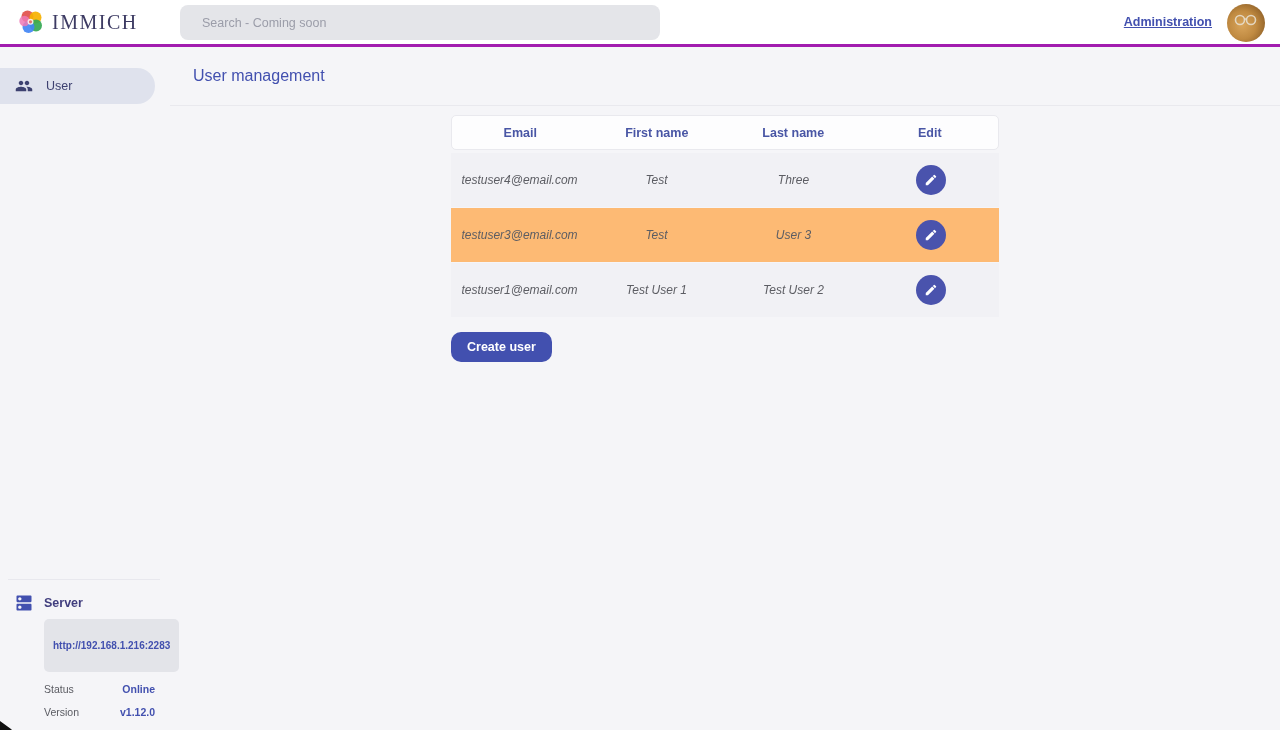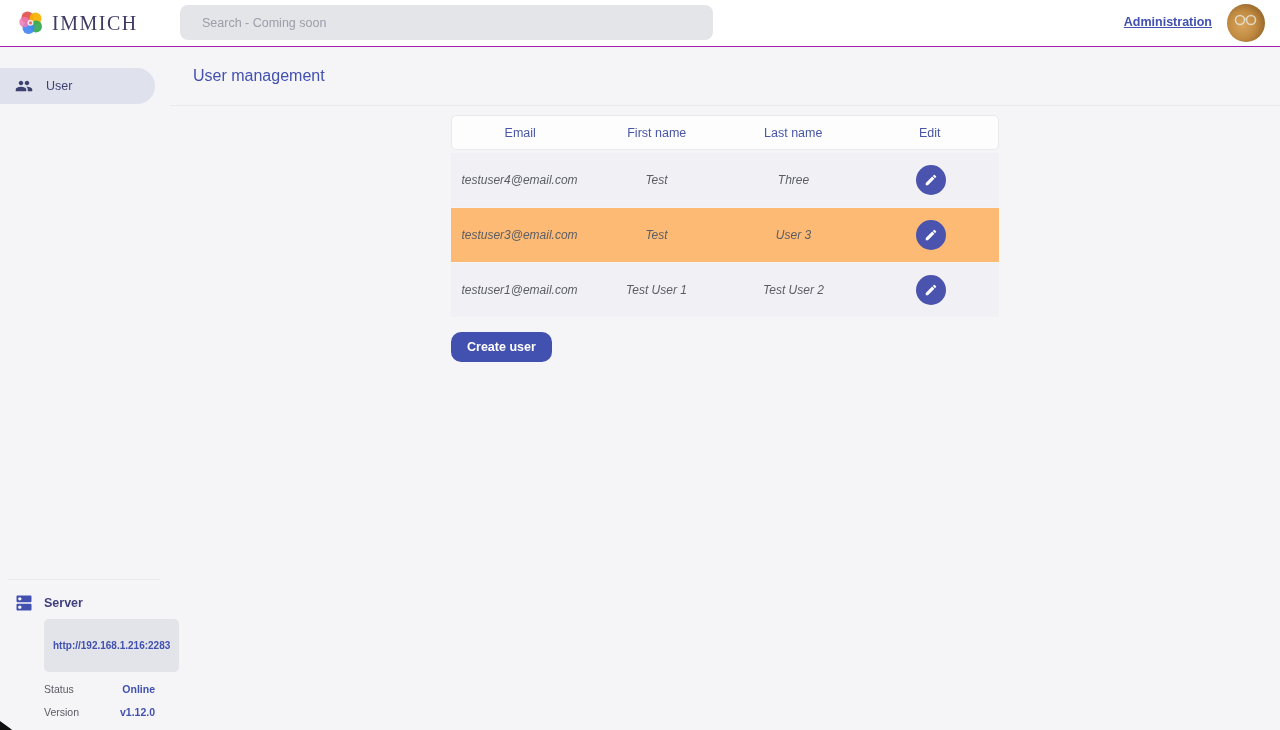--- a/index.html
+++ b/index.html
@@ -7,31 +7,31 @@
   body {
     font-family:"Liberation Sans", sans-serif;
     background:#f5f5f8;
     color:#5c5d63;
     position:relative;
   }
 
   
   .topbar {
     position:absolute; top:0; left:0; width:1280px; height:47px;
-    background:#ffffff; border-bottom:1px solid #a21caf;
+    background:#ffffff; border-bottom:3px solid #a21caf;
     display:flex; align-items:center;
   }
   .logo-wrap { display:flex; align-items:center; gap:8px; padding-left:18px; width:162px; }
   .logo-flower { width:26px; height:26px; }
   .logo-text {
     font-family:"Liberation Serif", serif;
     font-size:20px; letter-spacing:1.5px; color:#3d3b63; font-weight:400;
   }
   .search-bar {
-    position:absolute; left:180px; top:5px; width:533px; height:35px;
+    position:absolute; left:180px; top:5px; width:480px; height:35px;
     background:#e4e5e9; border-radius:8px; border:none;
     display:flex; align-items:center;
   }
   .search-input {
     width:100%; height:100%; background:transparent; border:none; outline:none;
     padding-left:22px; font-size:12.5px; color:#5c5d63;
     font-family:"Liberation Sans", sans-serif;
   }
   .search-input::placeholder { color:#9b9da9; }
   .admin-link {
@@ -89,21 +89,21 @@
 
   .content { width:548px; margin:0 auto; }
   .section-label {
     margin-top:15px; font-size:11px; letter-spacing:0.6px; color:#55565c;
   }
   .table-header {
     margin-top:9px; height:35px; background:#fdfdfe;
     border:1px solid #e9e9ee; border-radius:5px;
     display:grid; grid-template-columns:repeat(4,1fr); align-items:center;
   }
-  .th { text-align:center; font-size:12.5px; font-weight:400; color:#4956a5; }
+  .th { text-align:center; font-size:12.5px; font-weight:700; color:#4956a5; }
   .rows { margin-top:3px;font-style:italic; }
   .table-row {
     height:54px; margin-bottom:1px;
     display:grid; grid-template-columns:repeat(4,1fr); align-items:center;
   }
   .table-row.odd { background:#f1f1f5; }
   .table-row.even { background:#fdba74; }
   .td { text-align:center; font-size:12px; color:#5c5d63; }
   .td-edit { display:flex; justify-content:center; }
   .edit-btn {

